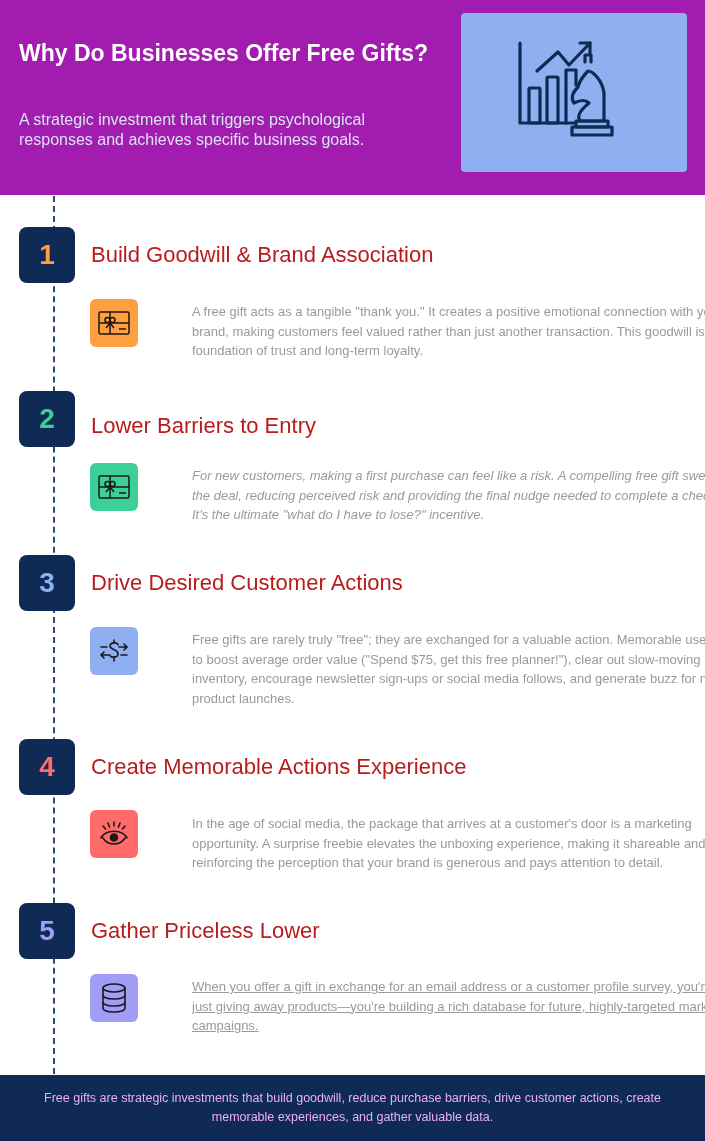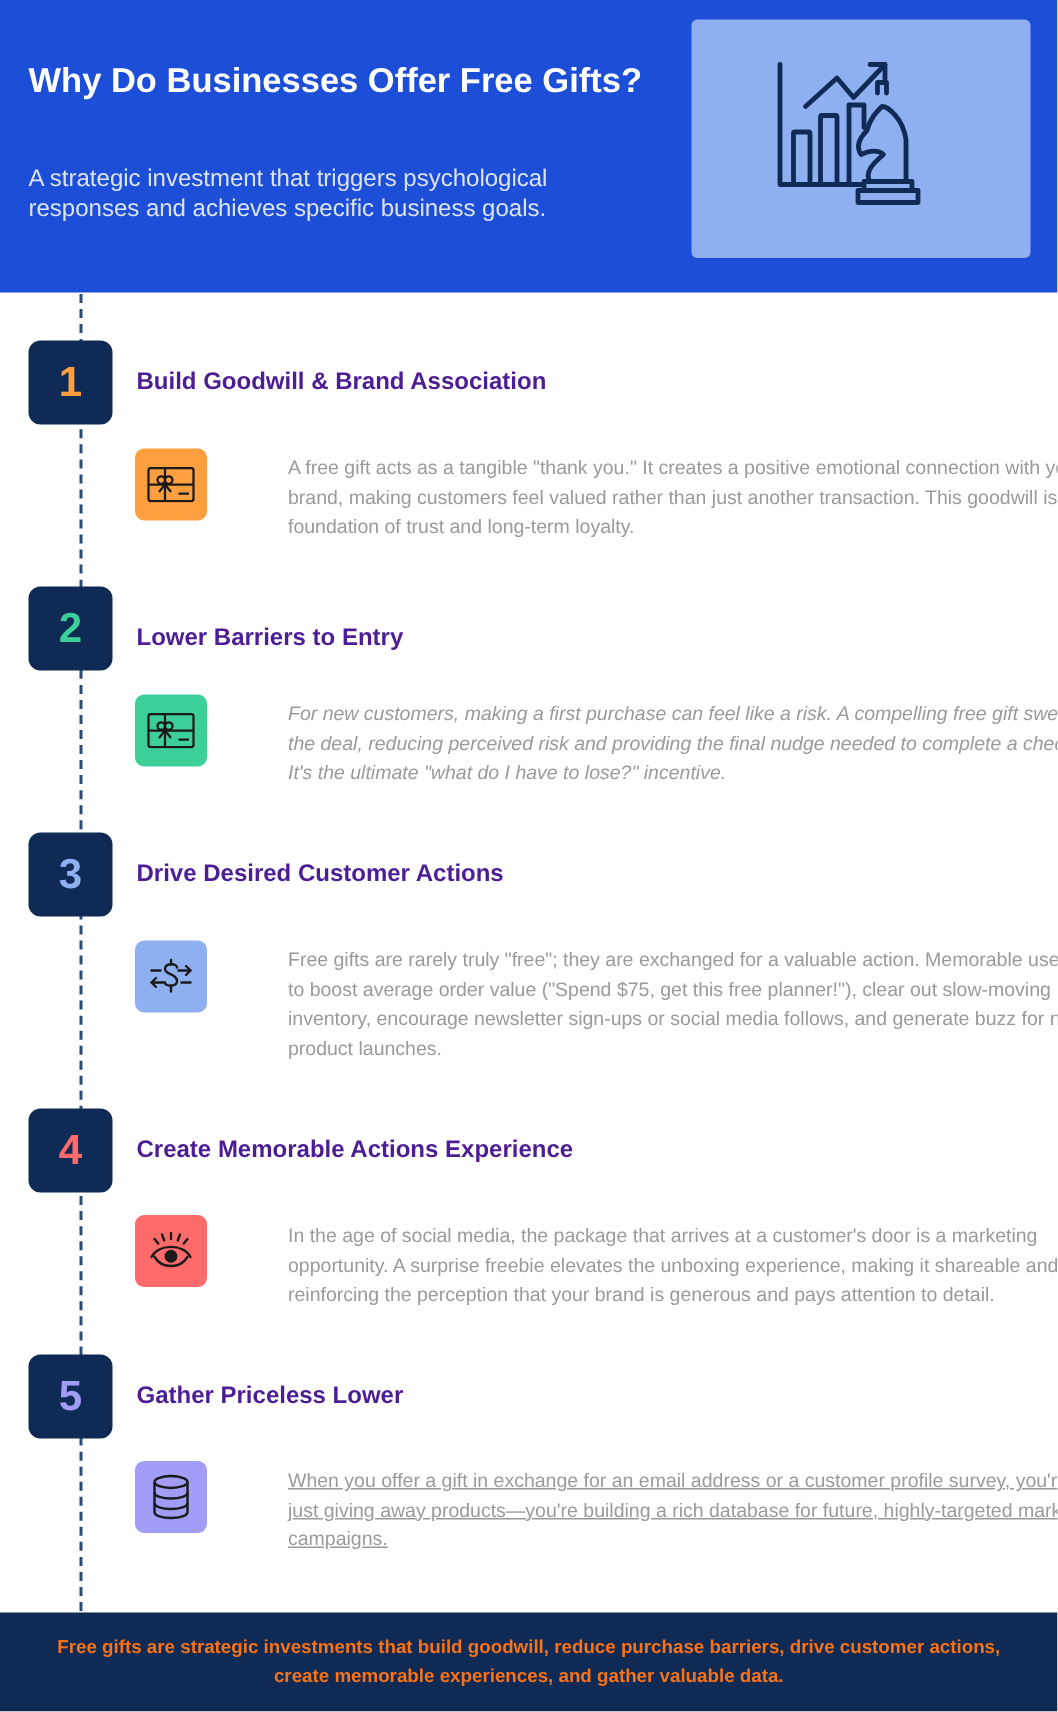--- a/index.html
+++ b/index.html
@@ -1,21 +1,21 @@
 <!DOCTYPE html>
 <html><head>
 <meta charset="utf-8">
 <style>
   * { box-sizing: border-box; margin: 0; padding: 0; }
   html, body { width: 705px; height: 1141px; background: #ffffff; overflow: hidden; }
   body { font-family: "Liberation Sans", "DejaVu Sans", sans-serif; position: relative; }
 
   .header {
     position: absolute; left: 0; top: 0; width: 705px; height: 195px;
-    background: #1d4ed8;
+    background: #a21caf;
   }
   .header-title {
     position: absolute; left: 19px; top: 38px; width: 420px;
     color: #ffffff; font-size: 23px; font-weight: 700; line-height: 31px;
   }
   .header-sub {
     position: absolute; left: 19px; top: 110px; width: 420px;
     color: #dbe3f1; font-size: 16px; line-height: 20px; font-weight: 400;
   }
   .header-art {
@@ -30,39 +30,39 @@
   }
 
   .step { position: absolute; left: 0; width: 705px; }
   .badge {
     position: absolute; left: 19px; width: 56px; height: 56px;
     background: #0e2a55; border-radius: 8px;
     display: flex; align-items: center; justify-content: center;
     font-size: 28px; font-weight: 700;
   }
   .step-title {
-    position: absolute; left: 91px; color: #4c1d95;
-    font-size: 16px; font-weight: 700; line-height: 24px;
+    position: absolute; left: 91px; color: #b91c1c;
+    font-size: 22px; font-weight: 400; line-height: 24px;
   }
   .icon-box {
     position: absolute; left: 90px; width: 48px; height: 48px; border-radius: 6px;
     display: flex; align-items: center; justify-content: center;
   }
   .step-desc {
     position: absolute; left: 150px; width: 548px;
     color: #9a9a9a; font-size: 13px; line-height: 19.5px; font-weight: 400; margin-left: 42px;
   }
 
   .footer {
     position: absolute; left: 0; top: 1075px; width: 705px; height: 66px;
     background: #0e2a55; display: flex; align-items: center; justify-content: center;
   }
   .footer-text {
-    width: 640px; text-align: center; color: #f97316;
-    font-size: 12.5px; line-height: 19.5px; font-weight: bold;
+    width: 640px; text-align: center; color: #f0abfc;
+    font-size: 12.5px; line-height: 19.5px;
   }
 </style>
 </head>
 <body>
 
 <div class="header">
   <h1 class="header-title">Why Do Businesses Offer Free Gifts?</h1>
   <p class="header-sub">A strategic investment that triggers psychological responses and achieves specific business goals.</p>
   <div class="header-art">
     <svg width="116" height="116" viewBox="0 0 116 116" fill="none" stroke="#0e2a55" stroke-width="3.2" stroke-linecap="round" stroke-linejoin="round">

